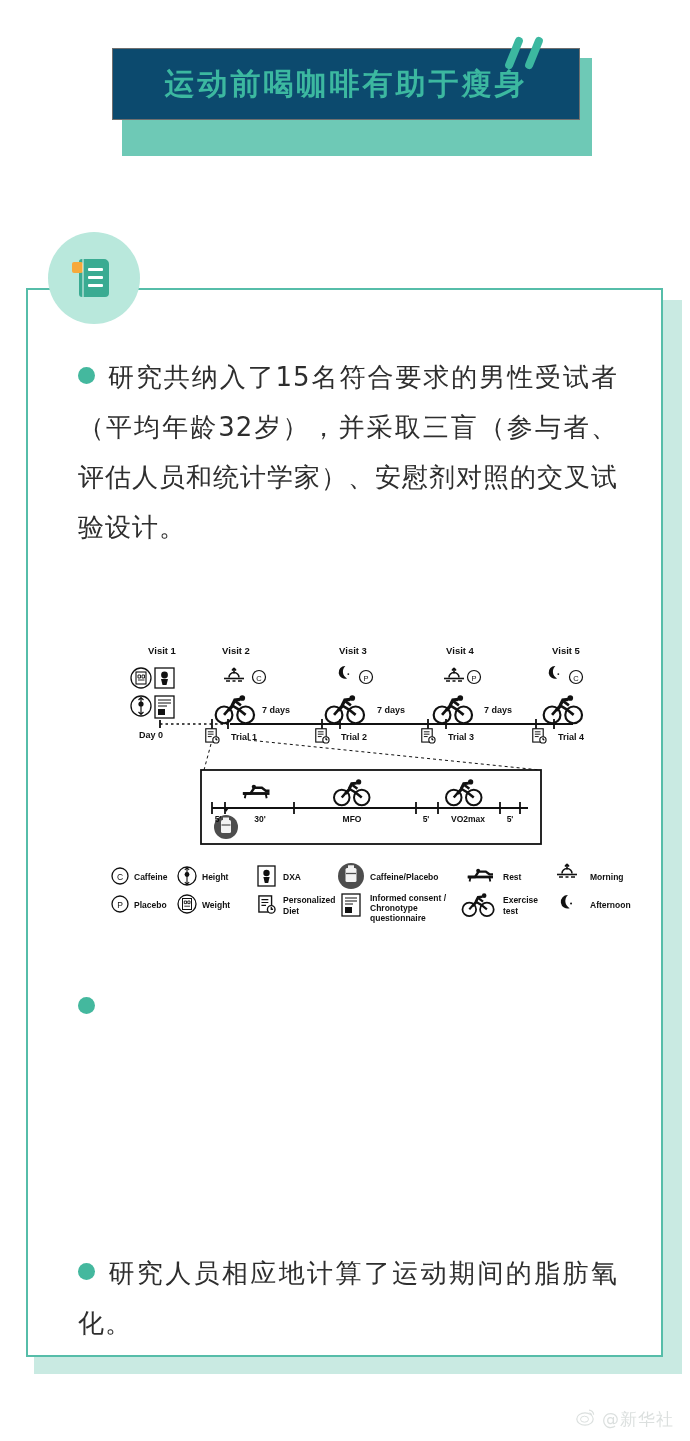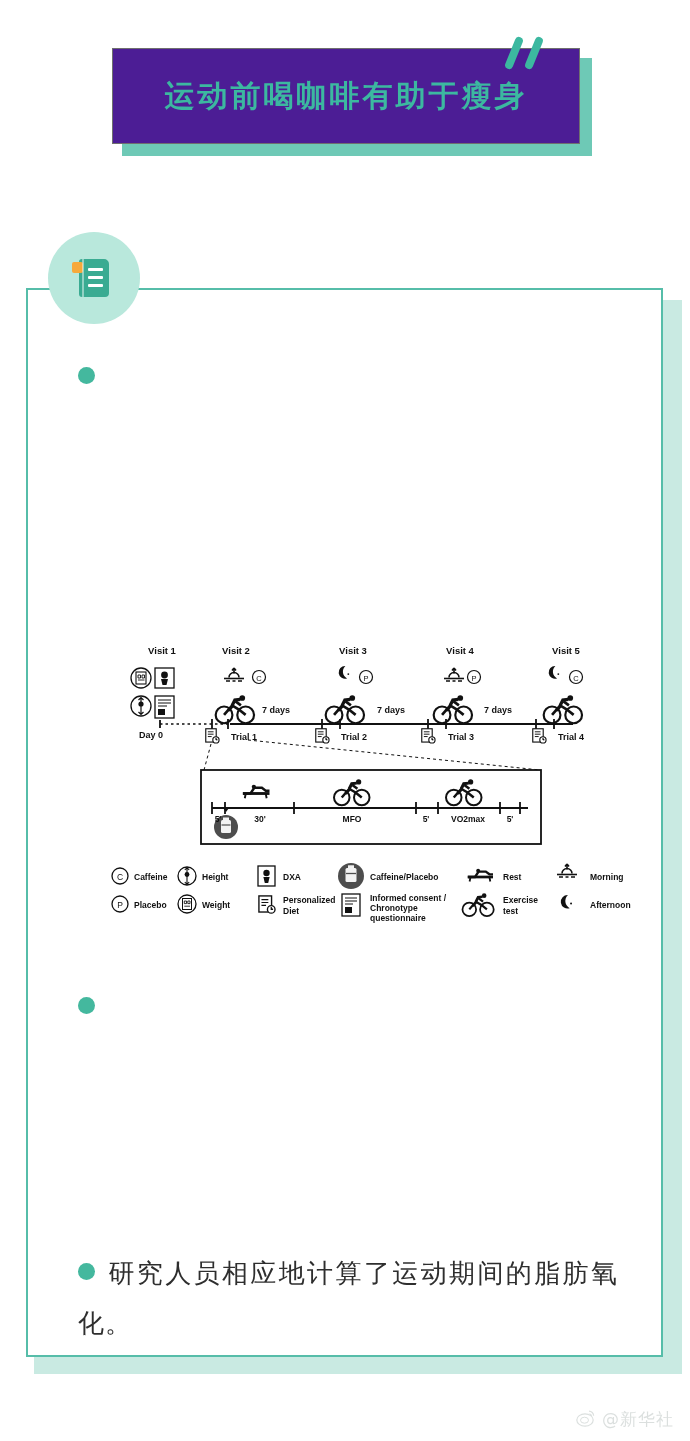--- a/index.html
+++ b/index.html
@@ -37,22 +37,22 @@
     top: 18px;
     width: 470px;
     height: 8px;
     background: #cdeee5;
   }
   .title-box {
     position: absolute;
     left: 0;
     top: 0;
     width: 468px;
-    height: 96px;
-    background: #4c1d95;
+    height: 72px;
+    background: #0c4a6e;
     border: 1px solid #6f6f6f;
     box-sizing: border-box;
     display: flex;
     align-items: center;
     justify-content: center;
   }
   .title-text {
     font-family: "DejaVu Sans", "Liberation Sans", sans-serif;
     font-size: 30px;
     font-weight: bold;
@@ -179,21 +179,20 @@
     height: 300px;
   }
   .figure svg { display: block; }
 
   
   .watermark {
     position: absolute;
     right: 16px;
     bottom: 10px;
     display: flex;
-    align-items: center;
     gap: 6px;
     opacity: 0.35;
   }
   .watermark .wm-text {
     font-family: "DejaVu Sans", "Liberation Sans", sans-serif;
     font-size: 17px;
     color: #9aa6a3;
     letter-spacing: 1px;
   }
 </style>
@@ -219,21 +218,21 @@
   <div class="badge-doc">
     <span class="fold"></span>
     <span class="spine"></span>
     <span class="ln l1"></span>
     <span class="ln l2"></span>
     <span class="ln l3"></span>
   </div>
 </div>
 
 <div class="para" id="para1">
-  <span class="bullet"></span>
+  <span class="bullet"></span><span>研究共纳入了15名符合要求的男性受试者（平均年龄32岁），并采取三盲（参与者、评估人员和统计学家）、安慰剂对照的交叉试验设计。</span>
 </div>
 
 <div class="figure">
 <svg width="530" height="300" viewBox="0 0 530 300" xmlns="http://www.w3.org/2000/svg">
   <defs>
 
     <g id="cyclist">
       <circle cx="3" cy="14" r="6.2" fill="none" stroke="#111" stroke-width="1.6"></circle>
       <circle cx="19" cy="14" r="6.2" fill="none" stroke="#111" stroke-width="1.6"></circle>
       <path d="M3 14 L9 7 L14 10 L19 14" fill="none" stroke="#111" stroke-width="2"></path>

